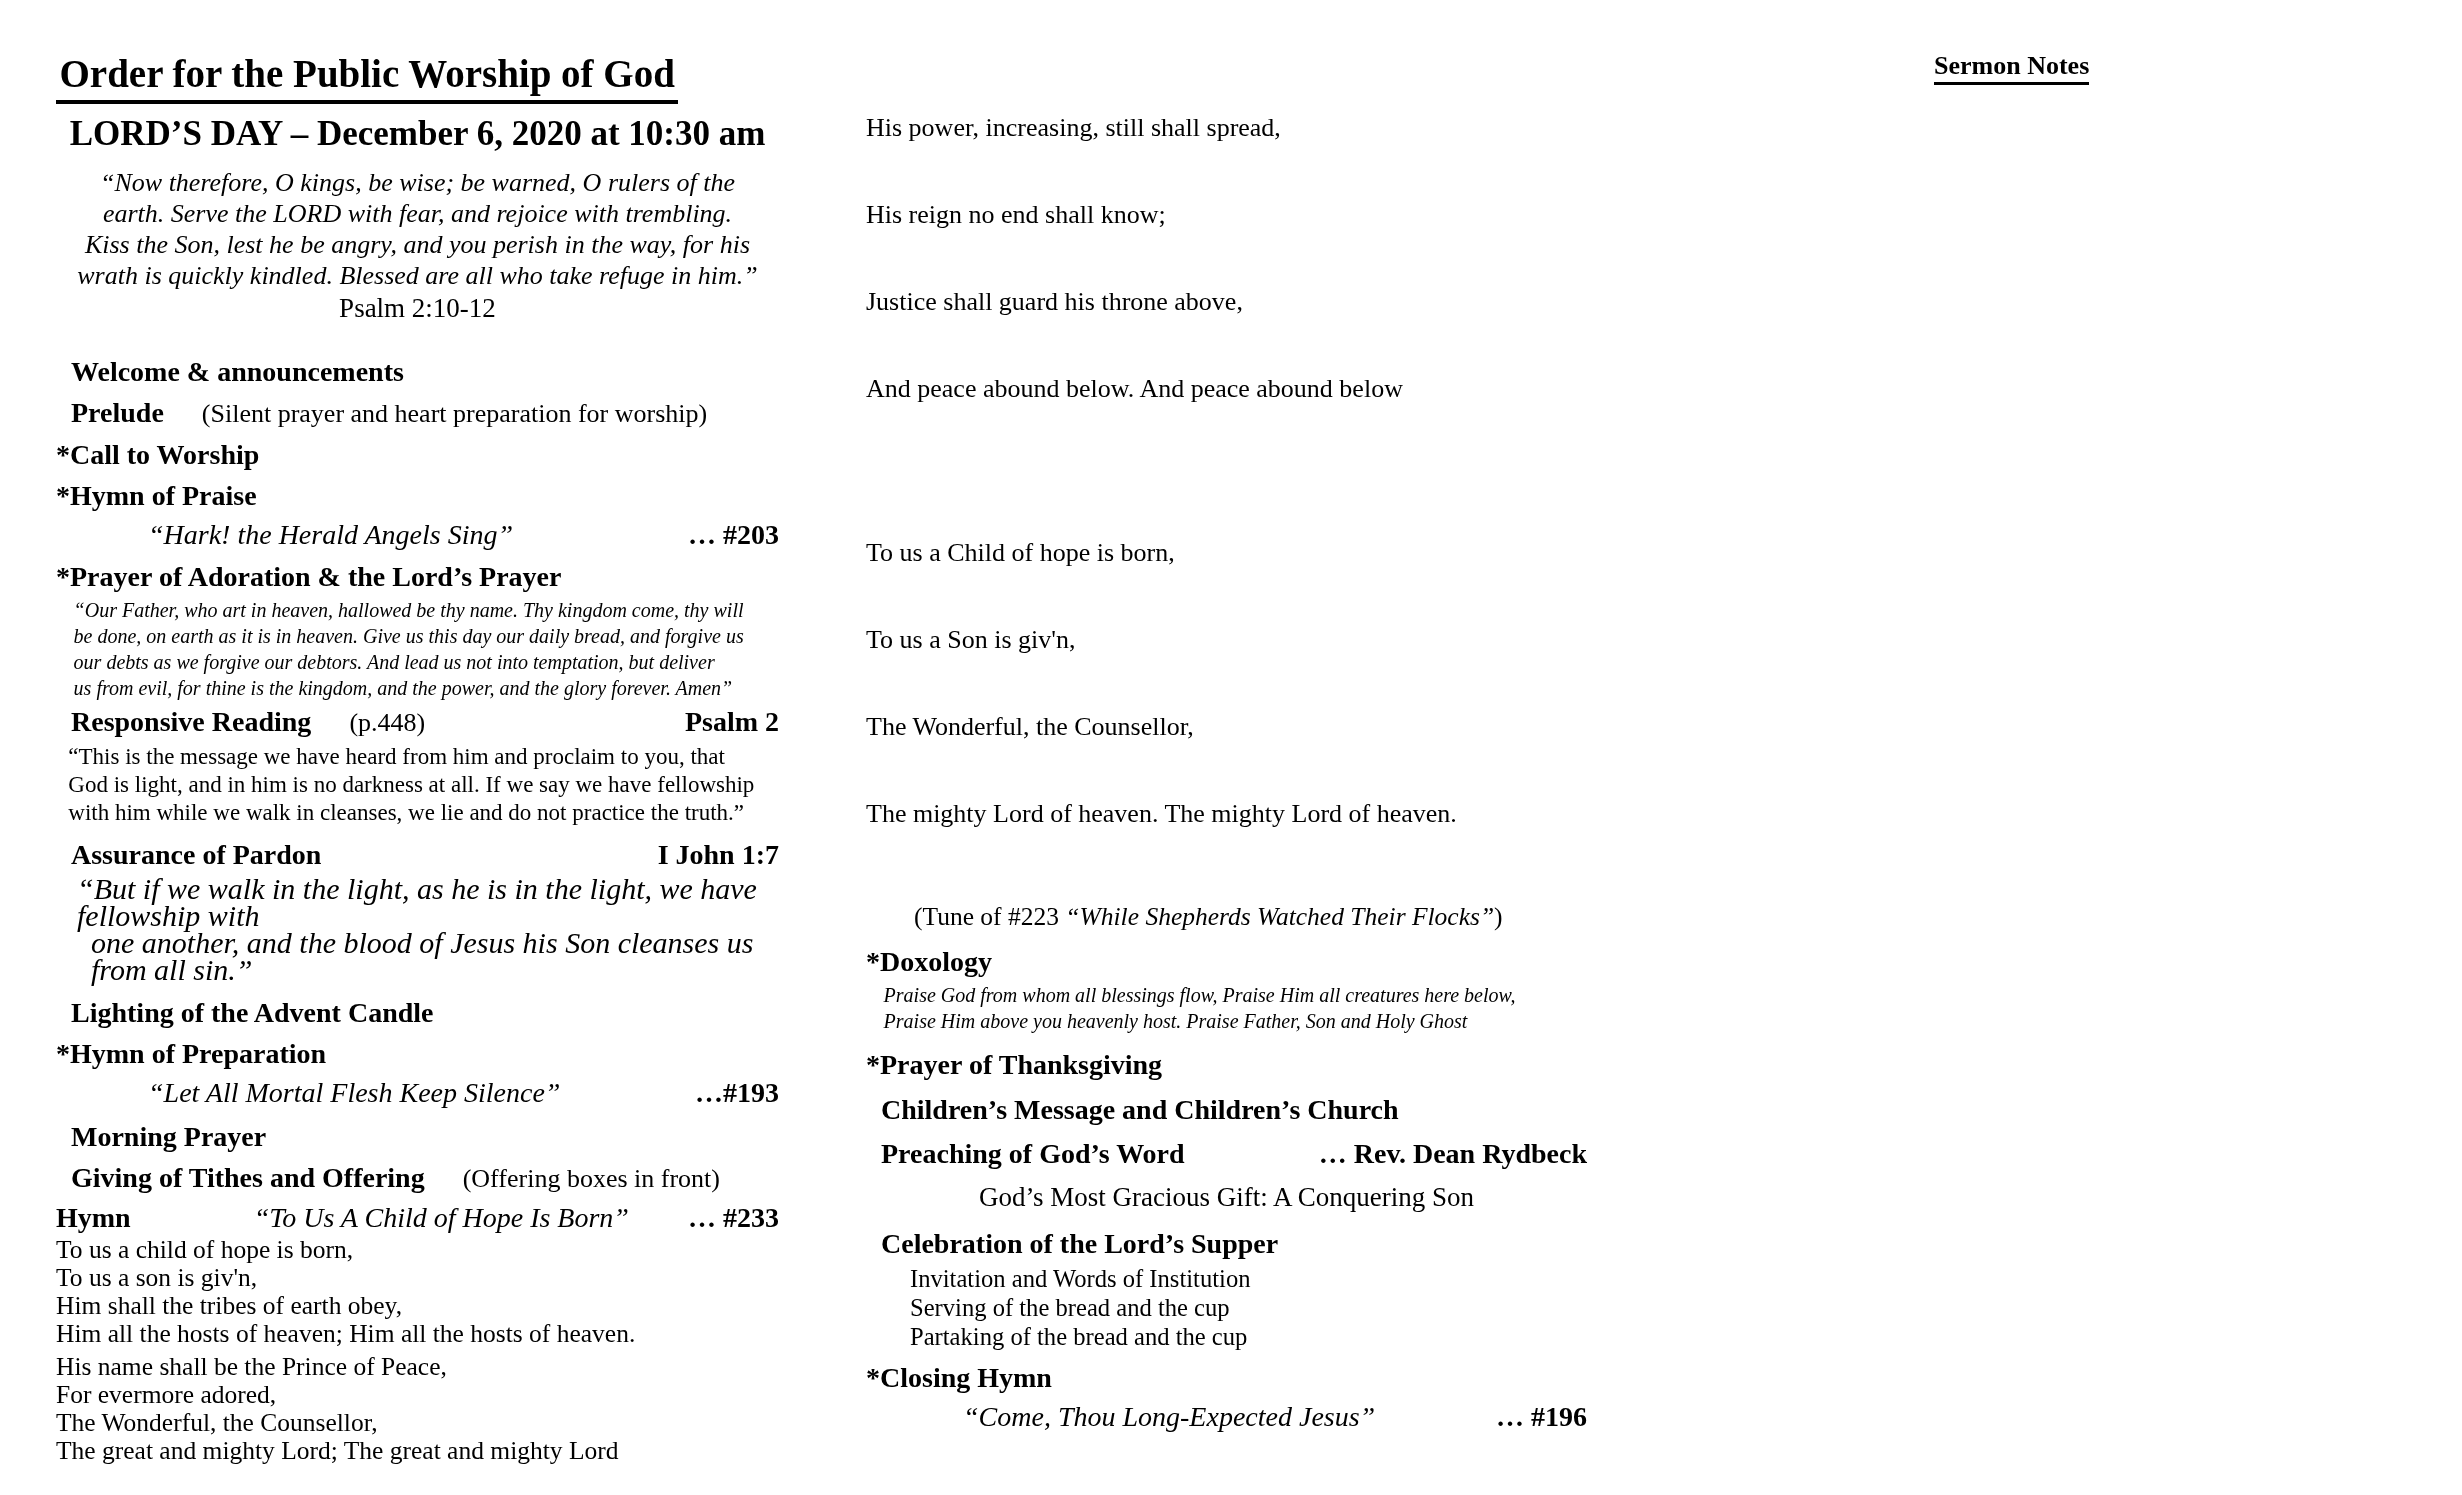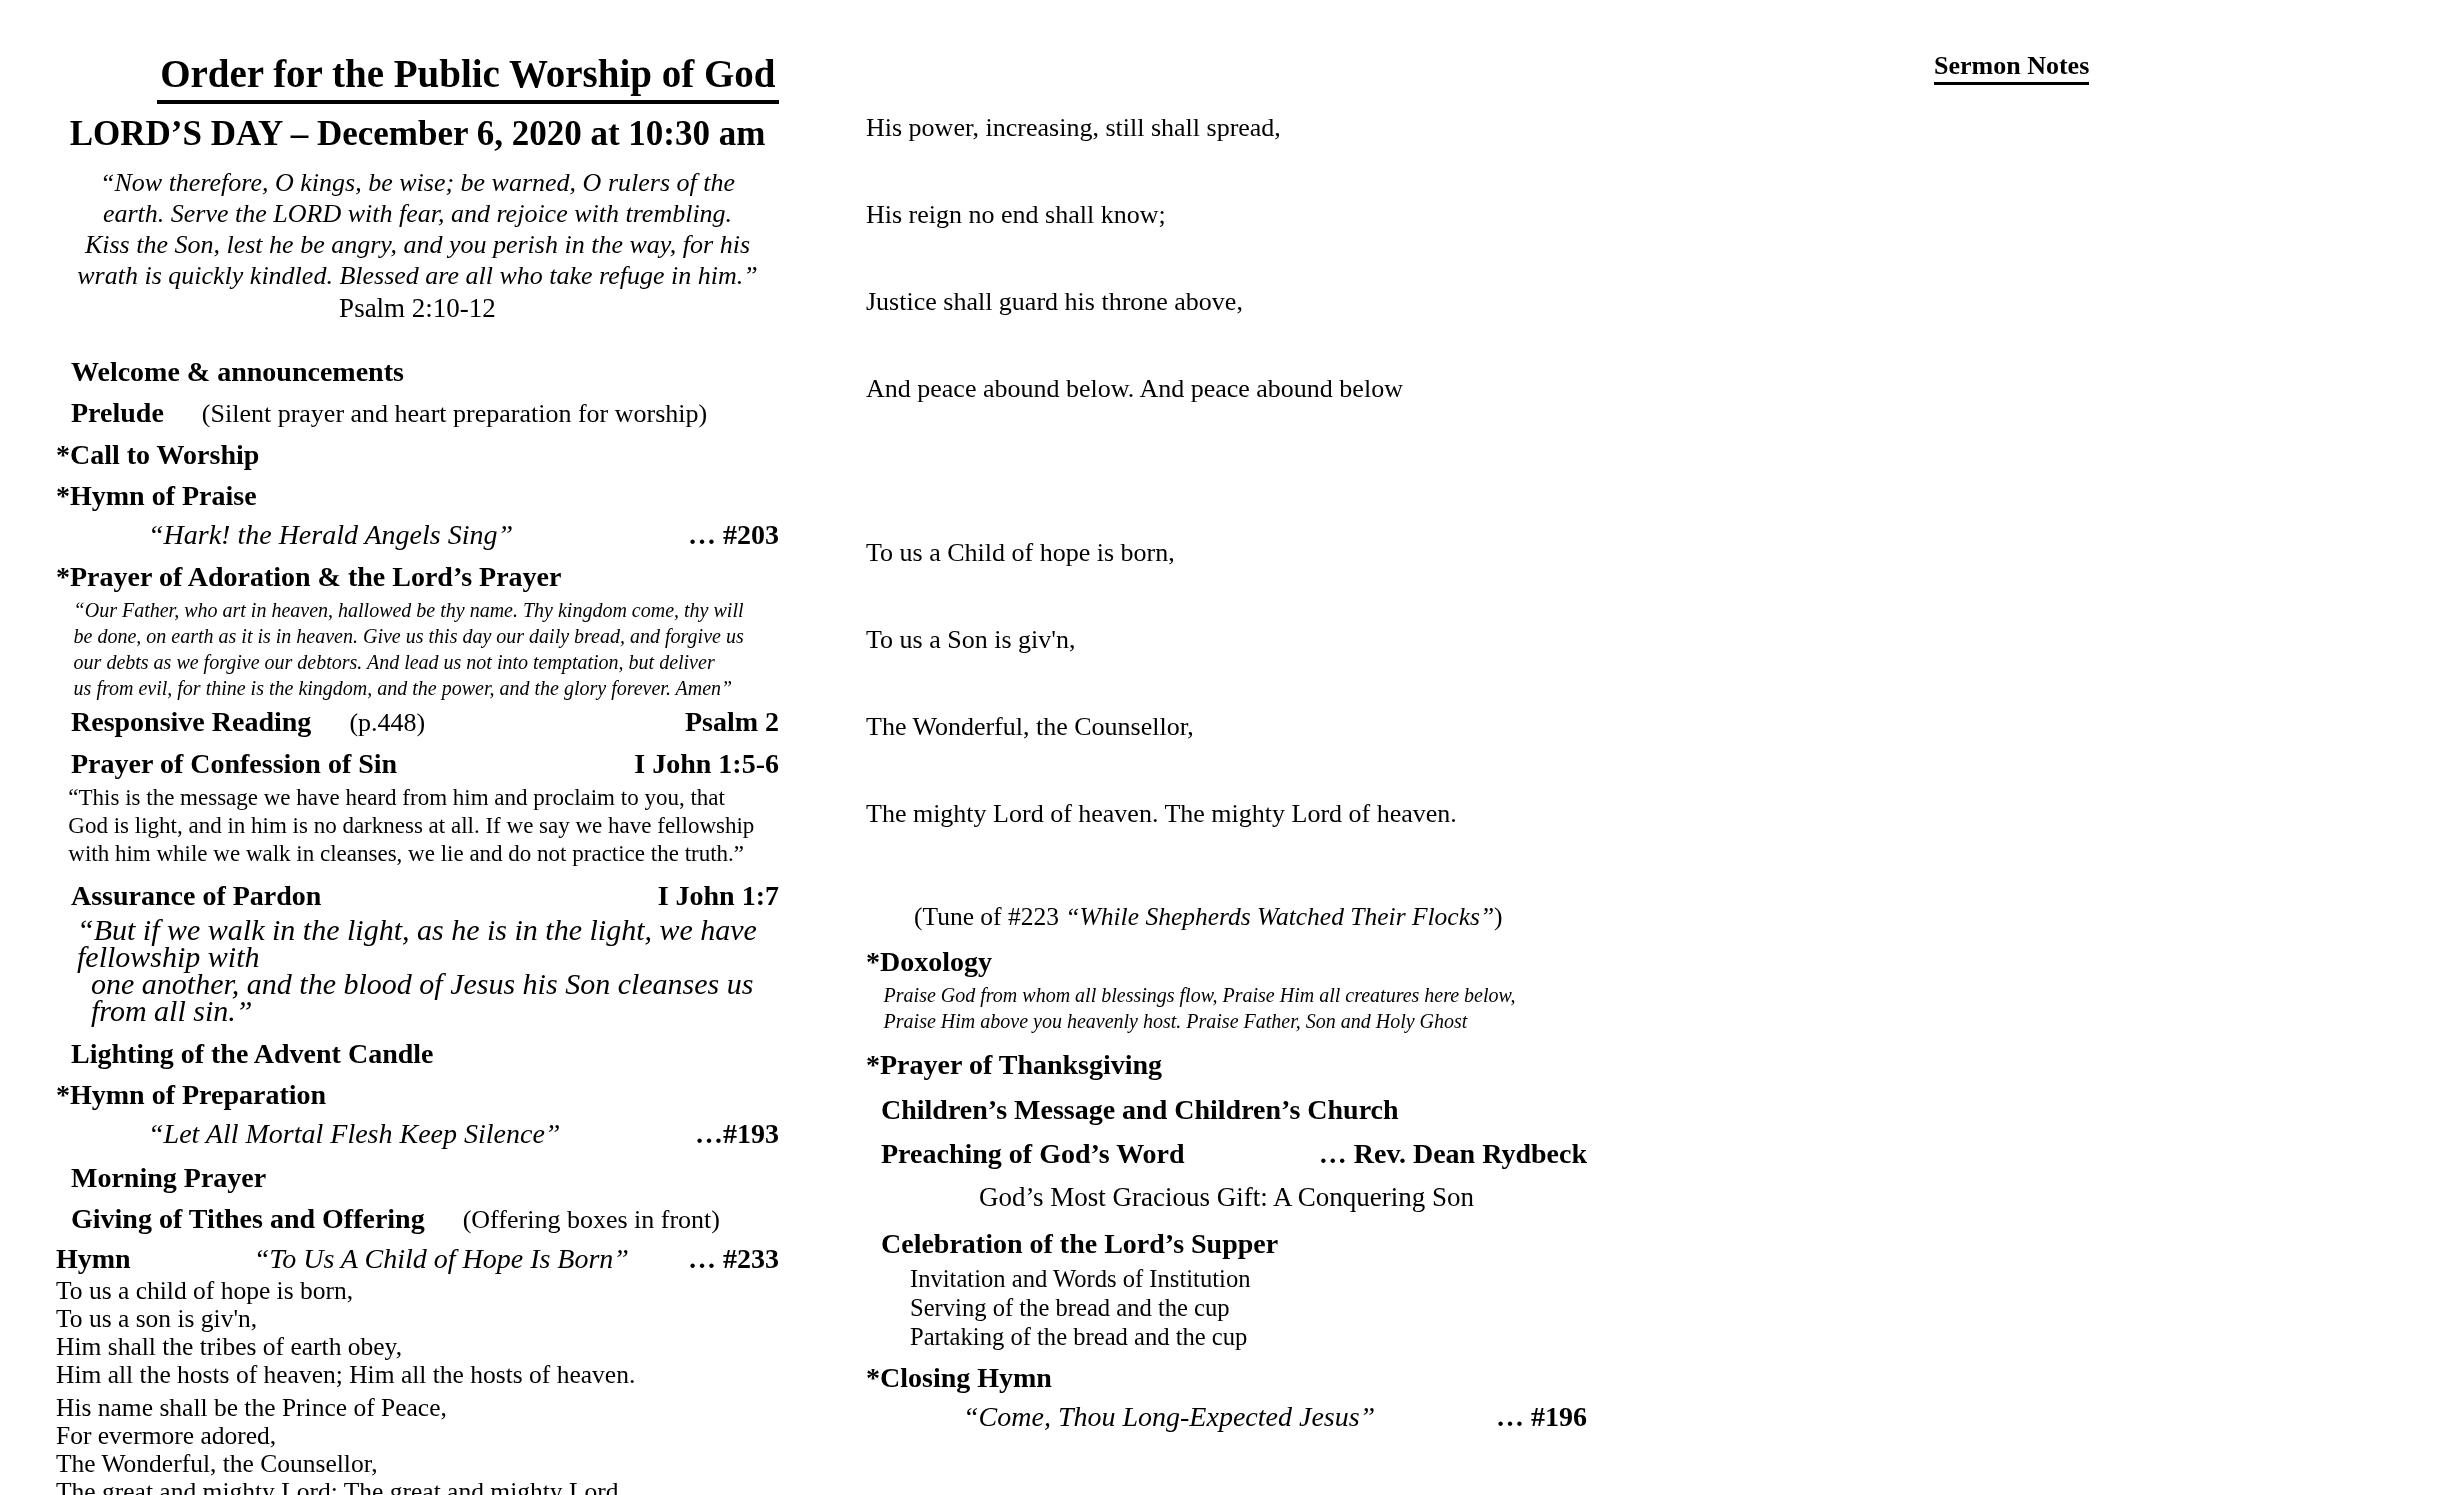--- a/index.html
+++ b/index.html
@@ -4,21 +4,21 @@
 <style>
   html,body{margin:0;padding:0;background:#fff;}
   .page{position:relative;width:2462px;height:1495px;background:#ffffff;color:#000;
         font-family:"Liberation Serif","DejaVu Serif",serif;overflow:hidden;}
   .col-left{position:absolute;left:56px;top:51px;width:723px;}
   .col-mid{position:absolute;left:866px;top:55px;width:721px;}
   .sermon-notes-wrap{position:absolute;left:1934px;top:51px;}
   .sermon-notes{display:inline-block;font-size:26px;font-weight:bold;line-height:30px;
         border-bottom:3.5px solid #000;padding-bottom:0.9px;}
 
-  .title-wrap{text-align:right;}
+  .title-wrap{text-align:left;}
   .doc-title{display:inline-block;font-size:39px;font-weight:bold;line-height:46px;
         border-bottom:4.4px solid #000;padding:0 3.5px 2.6px 3.5px;}
   .date-line{font-size:35px;font-weight:bold;line-height:44px;text-align:center;margin-top:8.8px;}
   .epigraph{font-size:26px;font-style:italic;line-height:31px;text-align:center;margin-top:10.6px;}
   .epi-ref{font-size:27px;line-height:35px;text-align:center;}
 
   .h{font-size:28px;font-weight:bold;line-height:41px;padding-left:15px;}
   .h.star{padding-left:0;}
   .refline{display:flex;align-items:baseline;line-height:41px;padding-left:15px;}
   .h-inline{font-size:28px;font-weight:bold;}
@@ -88,24 +88,20 @@
       <div>our debts as we forgive our debtors. And lead us not into temptation, but deliver</div>
       <div>us from evil, for thine is the kingdom, and the power, and the glory forever. Amen”</div>
     </div>
 
     <div class="refline">
       <span class="h-inline">Responsive Reading</span>
       <span class="pg">(p.448)</span>
       <span class="ref">Psalm 2</span>
     </div>
 
-    <div class="refline">
-      <span class="h-inline">Prayer of Confession of Sin</span>
-      <span class="ref">I John 1:5-6</span>
-    </div>
     <div class="conf">
       <div>“This is the message we have heard from him and proclaim to you, that</div>
       <div>God is light, and in him is no darkness at all. If we say we have fellowship</div>
       <div>with him while we walk in cleanses, we lie and do not practice the truth.”</div>
     </div>
 
     <div class="refline mt8">
       <span class="h-inline">Assurance of Pardon</span>
       <span class="ref">I John 1:7</span>
     </div>

